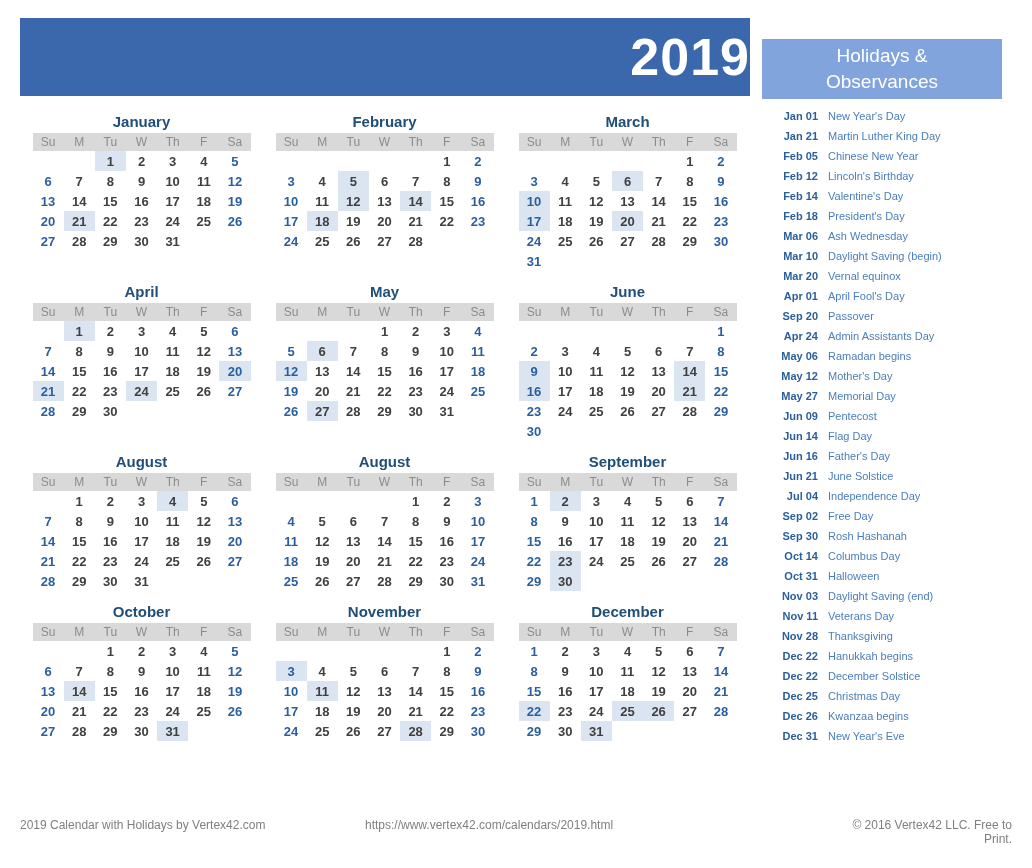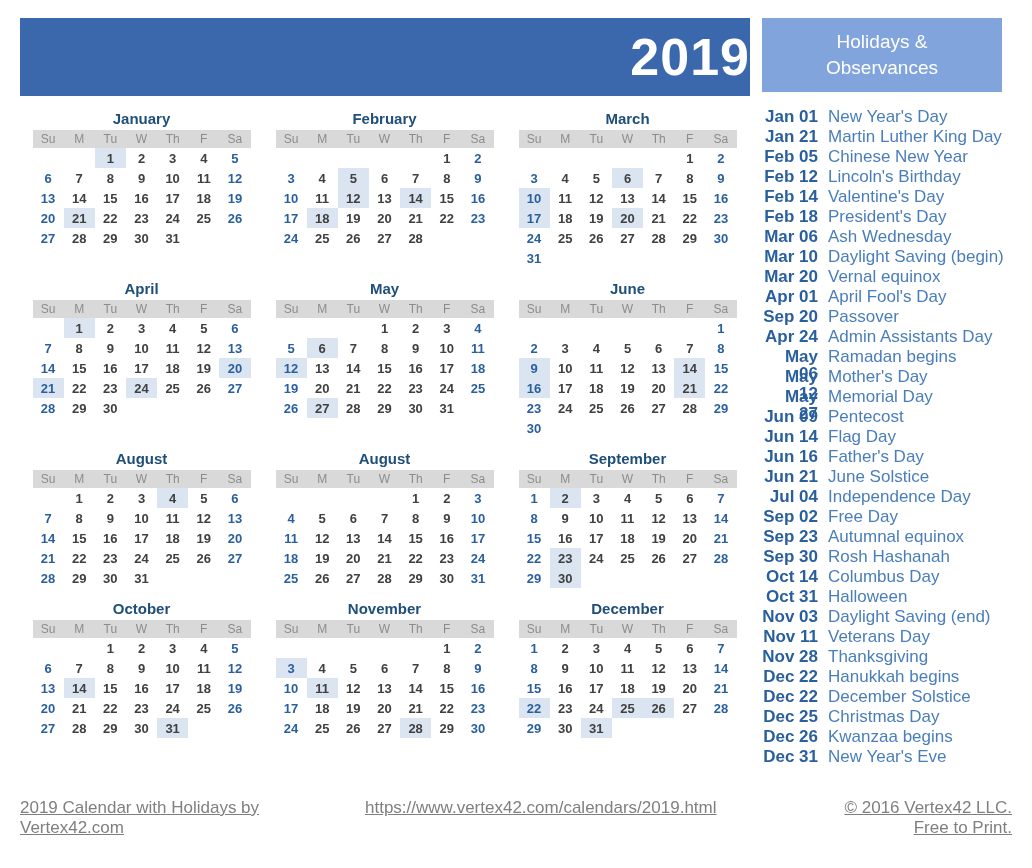--- a/index.html
+++ b/index.html
@@ -35,29 +35,30 @@
   }
   .year-banner .year-text {
     color: #ffffff;
     font-size: 52px;
     font-weight: bold;
     letter-spacing: 1px;
     line-height: 1;
   }
   .holidays-banner {
     width: 240px;
-    height: 74px;
+    height: 60px;
     background: #81a4dc;
     display: flex;
     flex-direction: column;
     align-items: center;
     justify-content: center;
     color: #ffffff;
     font-size: 19px;
     line-height: 1.35;
+    margin-top: 21px;
   }
   .body-row {
     display: flex;
     gap: 12px;
     margin-top: 10px;
   }
   .months-area {
     width: 730px;
   }
   .month-grid-row {
@@ -101,45 +102,44 @@
   table.cal td.hl { background: #dbe5f1; }
   table.cal td.empty { background: transparent; }
 
   .holidays-area {
     width: 240px;
     padding-top: 2px;
   }
   .holiday-row {
     display: flex;
     align-items: baseline;
-    font-size: 17px;
+    font-size: 11px;
     line-height: 1;
     height: 20px;
   }
   .holiday-date {
     width: 56px;
     text-align: right;
     padding-right: 10px;
     color: #2a5f9e;
     font-weight: bold;
     flex: none;
   }
   .holiday-name {
     color: #4a7ebb;
     white-space: nowrap;
   }
   .footer {
     position: absolute;
     left: 20px;
     right: 20px;
-    bottom: 30px;
+    bottom: 22px;
     display: flex;
-    font-size: 17px;
+    font-size: 12px;
     color: #7f7f7f;
-    text-decoration: underline;
   }
   .footer-left { width: 345px; }
   .footer-mid { width: 460px; }
   .footer-right { flex: 1; text-align: right; }
 </style>
 </head>
 <body>
 
 <div class="page">
 
@@ -1017,24 +1017,20 @@
         </div>
         <div class="holiday-row">
           <span class="holiday-date">Jul 04</span>
           <span class="holiday-name">Independence Day</span>
         </div>
         <div class="holiday-row">
           <span class="holiday-date">Sep 02</span>
           <span class="holiday-name">Free Day</span>
         </div>
         <div class="holiday-row">
-          <span class="holiday-date">Sep 23</span>
-          <span class="holiday-name">Autumnal equinox</span>
-        </div>
-        <div class="holiday-row">
           <span class="holiday-date">Sep 30</span>
           <span class="holiday-name">Rosh Hashanah</span>
         </div>
         <div class="holiday-row">
           <span class="holiday-date">Oct 14</span>
           <span class="holiday-name">Columbus Day</span>
         </div>
         <div class="holiday-row">
           <span class="holiday-date">Oct 31</span>
           <span class="holiday-name">Halloween</span>

